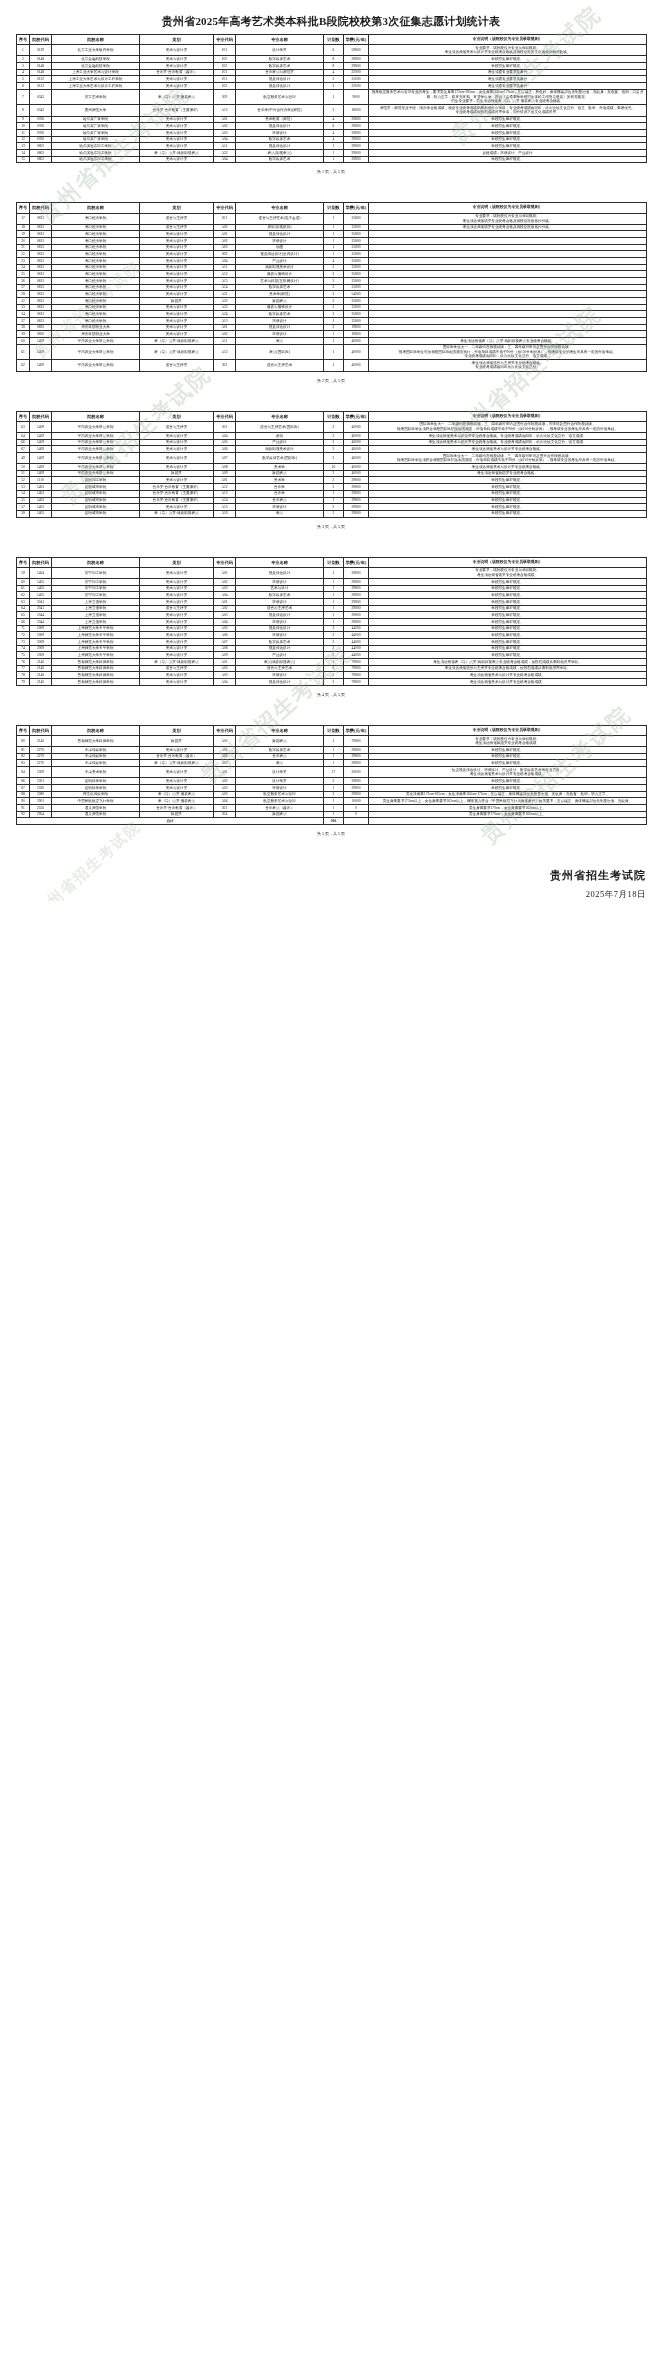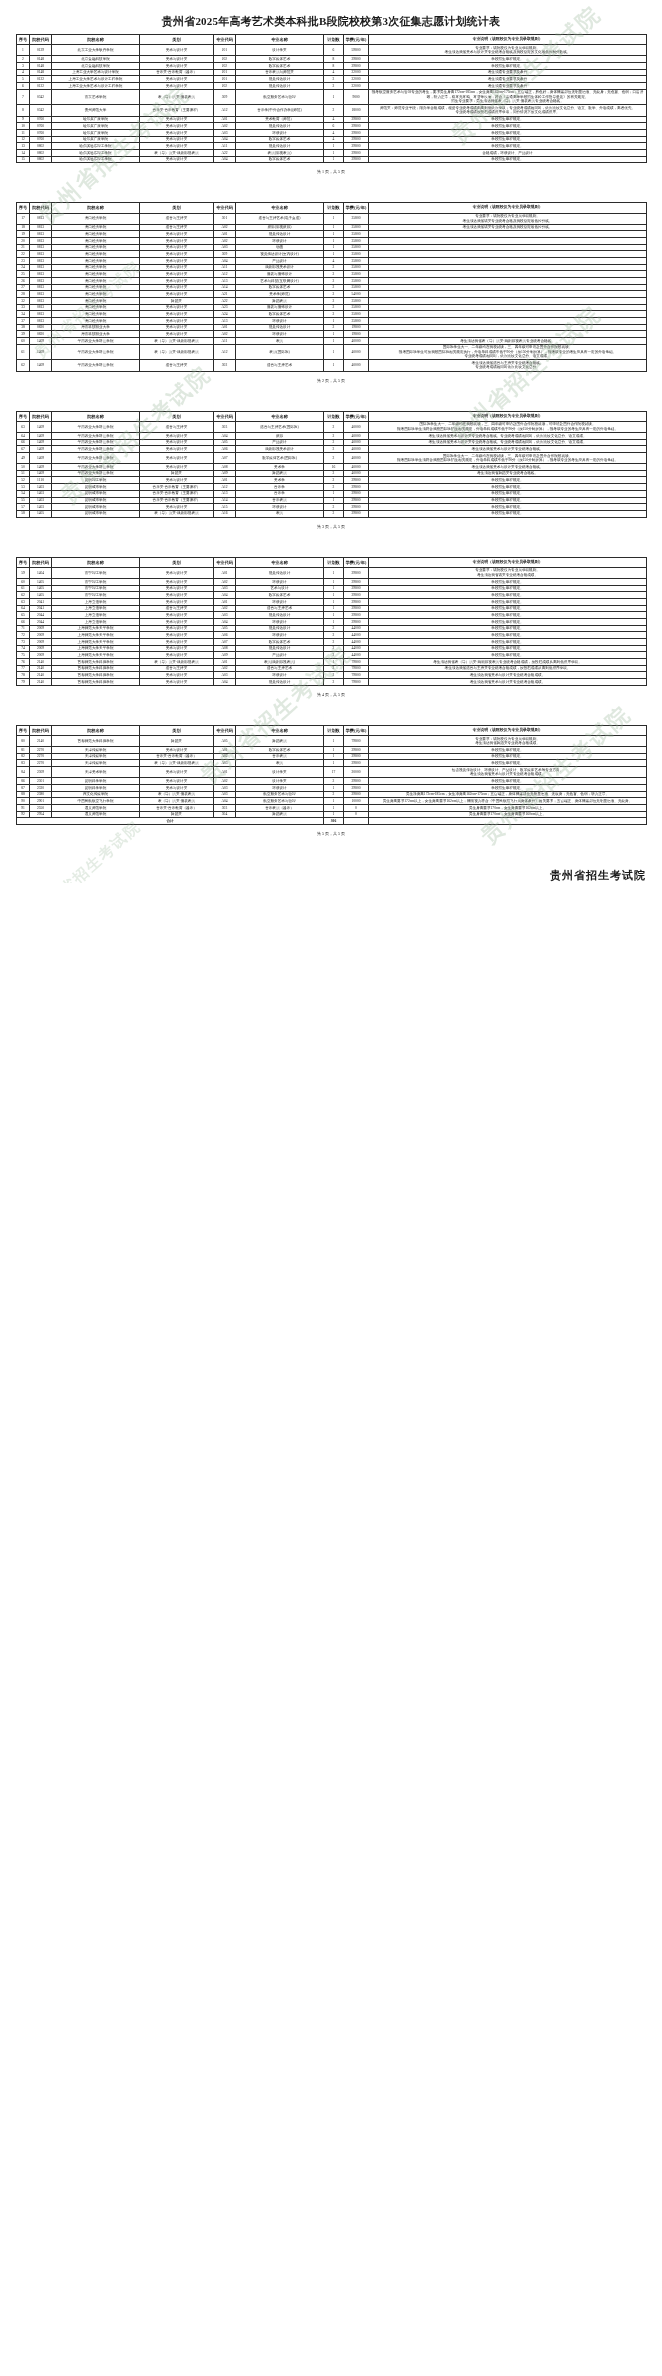--- a/index.html
+++ b/index.html
@@ -1127,15 +1127,16 @@
             </tr>
           </tbody>
         </table>
         <div class="pagefoot">第 5 页，共 5 页</div>
         <div class="blockgap"></div>
       </div>
     </div>
 
   <div class="sig">
     <div class="org">贵州省招生考试院</div>
+    <div class="date">2025年7月18日</div>
   </div>
 
 </div>
 
 </body></html>

